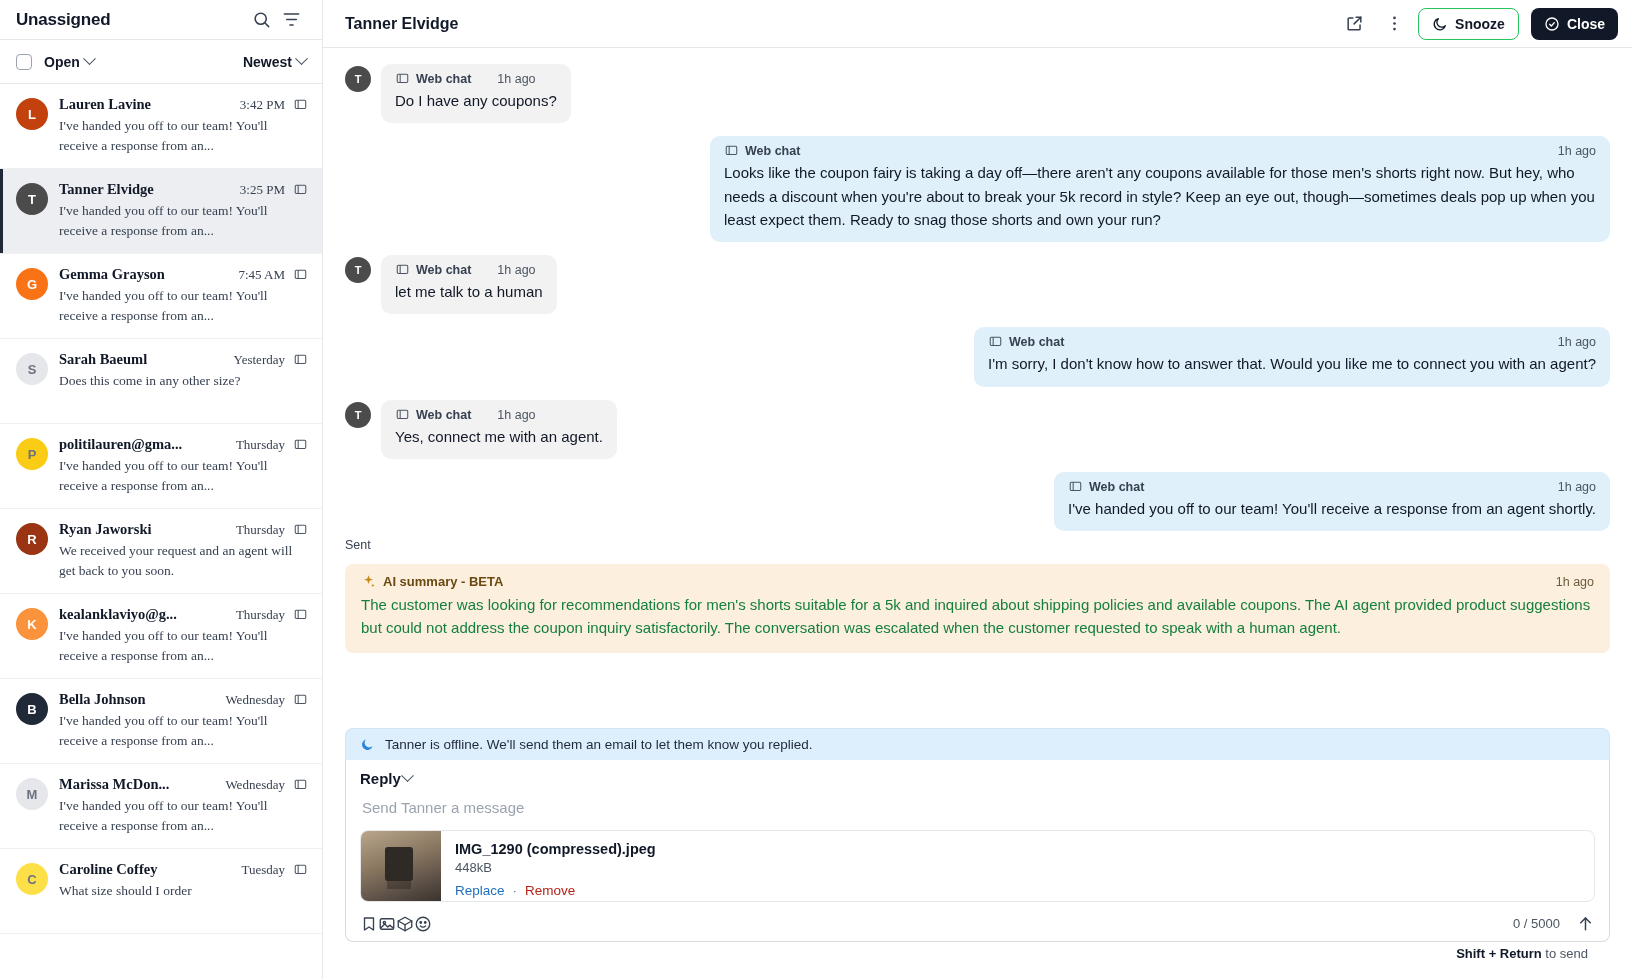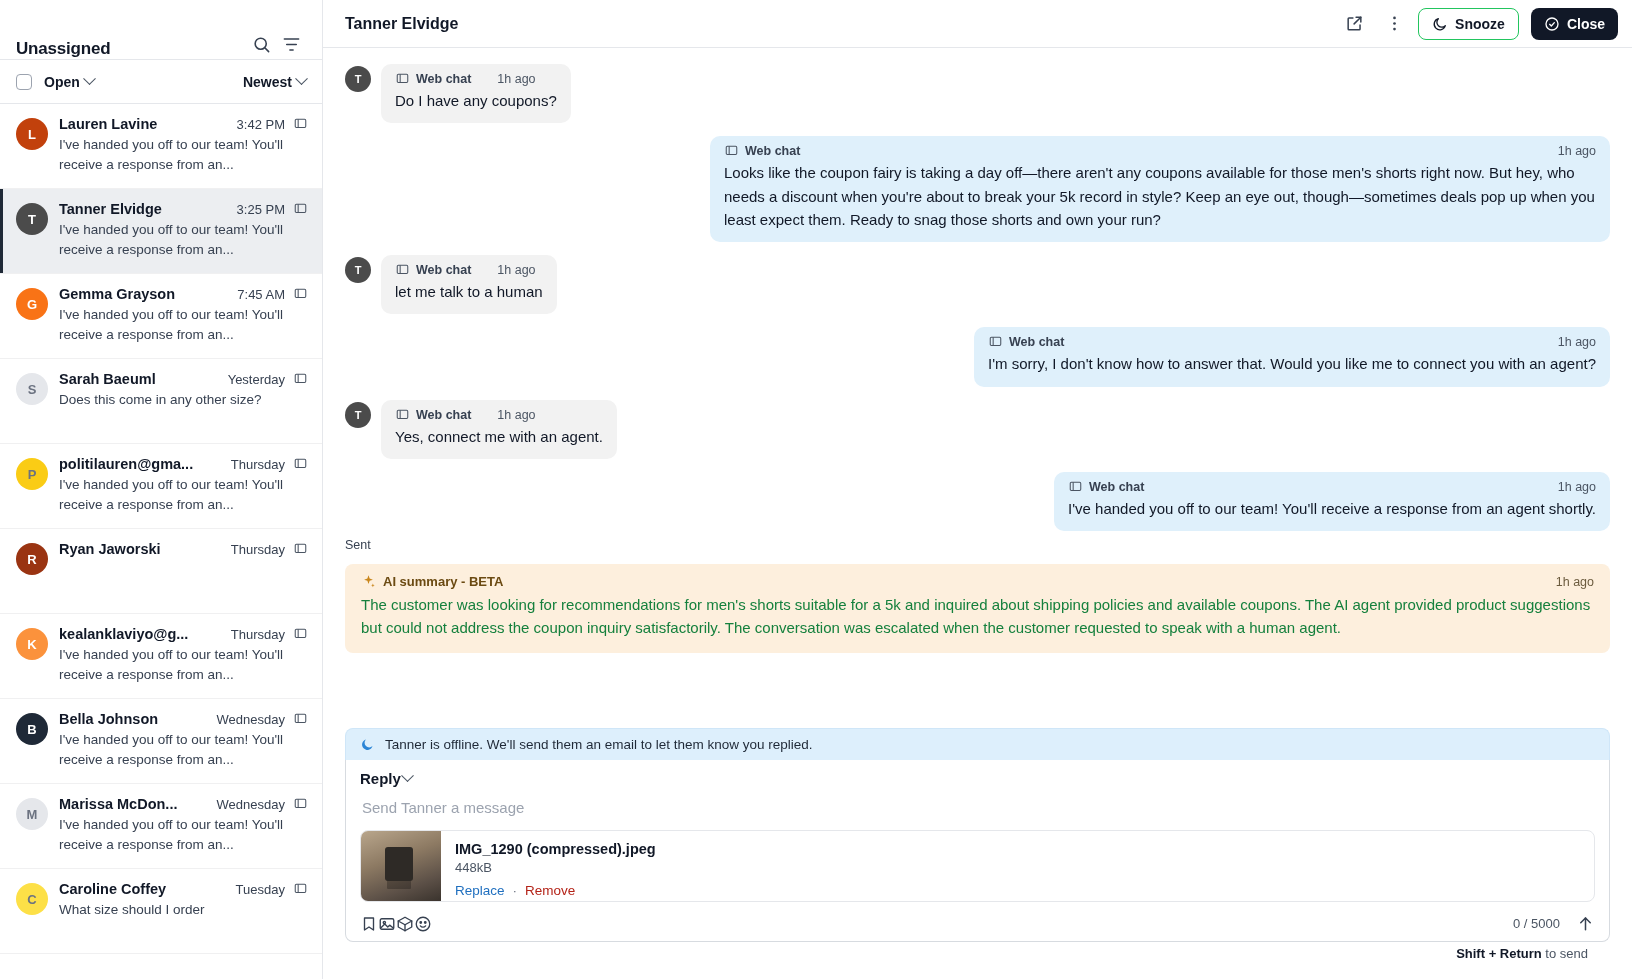--- a/index.html
+++ b/index.html
@@ -16,21 +16,21 @@
 
   
   .sidebar {
     width: 323px; height: 979px;
     border-right: 1px solid #e5e7eb;
     display: flex; flex-direction: column;
     background: #fff;
     flex: 0 0 323px;
   }
   .sb-header {
-    height: 60px; display: flex; align-items: flex-end;
+    height: 40px; display: flex; align-items: center;
     padding: 0 16px; border-bottom: 1px solid #e5e7eb;
   }
   .sb-title { font-size: 17px; font-weight: 700; letter-spacing: -0.2px; flex: 1; }
   .sb-icon { width: 30px; height: 30px; display: flex; align-items:center; justify-content:center; border-radius: 6px; cursor: pointer; }
   .sb-filters {
     height: 44px; display: flex; align-items: center; padding: 0 16px;
     border-bottom: 1px solid #e5e7eb; gap: 12px;
   }
   .checkbox {
     width: 16px; height: 16px; border: 1.5px solid #9ca3af; border-radius: 4px;
@@ -51,21 +51,21 @@
   }
   .convo.selected { background: #eceef1; }
   .convo.selected::before {
     content:""; position:absolute; left:0; top:0; bottom:0; width:3px; background:#1f2937;
   }
   .avatar {
     width: 32px; height: 32px; border-radius: 50%;
     color: #fff; font-weight: 700; font-size: 13px;
     display:flex; align-items:center; justify-content:center; flex: 0 0 32px; margin-top: 2px;
   }
-  .convo-body { flex: 1; min-width: 0; }
+  .convo-body { flex: 1; min-width: 0; font-family: Liberation Serif, serif; }
   .convo-top { display: flex; align-items: center; gap: 8px; }
   .convo-name {
     font-weight: 700; font-size: 14.5px; flex: 1;
     white-space: nowrap; overflow: hidden; text-overflow: ellipsis;
   }
   .convo-time { font-size: 13px; color: #374151; white-space: nowrap; }
   .chat-badge { width: 15px; height: 14px; flex: 0 0 15px; }
   .convo-preview {
     font-size: 13.5px; color: #374151; line-height: 1.45; margin-top: 3px;
     display: -webkit-box; -webkit-line-clamp: 2; -webkit-box-orient: vertical;
@@ -280,20 +280,21 @@
             <div class="convo-top">
               <div class="convo-name">Ryan Jaworski</div>
               <div class="convo-time">Thursday</div>
               <span class="chat-badge">
                 <svg width="15" height="14" viewBox="0 0 24 24" fill="none" stroke="#4b5563" stroke-width="1.8" stroke-linejoin="round">
                   <rect x="3" y="4" width="18" height="14" rx="2"></rect>
                   <path d="M8 4v14"></path>
                 </svg>
               </span>
             </div>
+            <div class="convo-preview">We received your request and an agent will get back to you soon.</div>
           </div>
         </div>
         <div class="convo">
           <div class="avatar" style="background:#fb923c;color:#fff">K</div>
           <div class="convo-body">
             <div class="convo-top">
               <div class="convo-name">kealanklaviyo@g...</div>
               <div class="convo-time">Thursday</div>
               <span class="chat-badge">
                 <svg width="15" height="14" viewBox="0 0 24 24" fill="none" stroke="#4b5563" stroke-width="1.8" stroke-linejoin="round">

